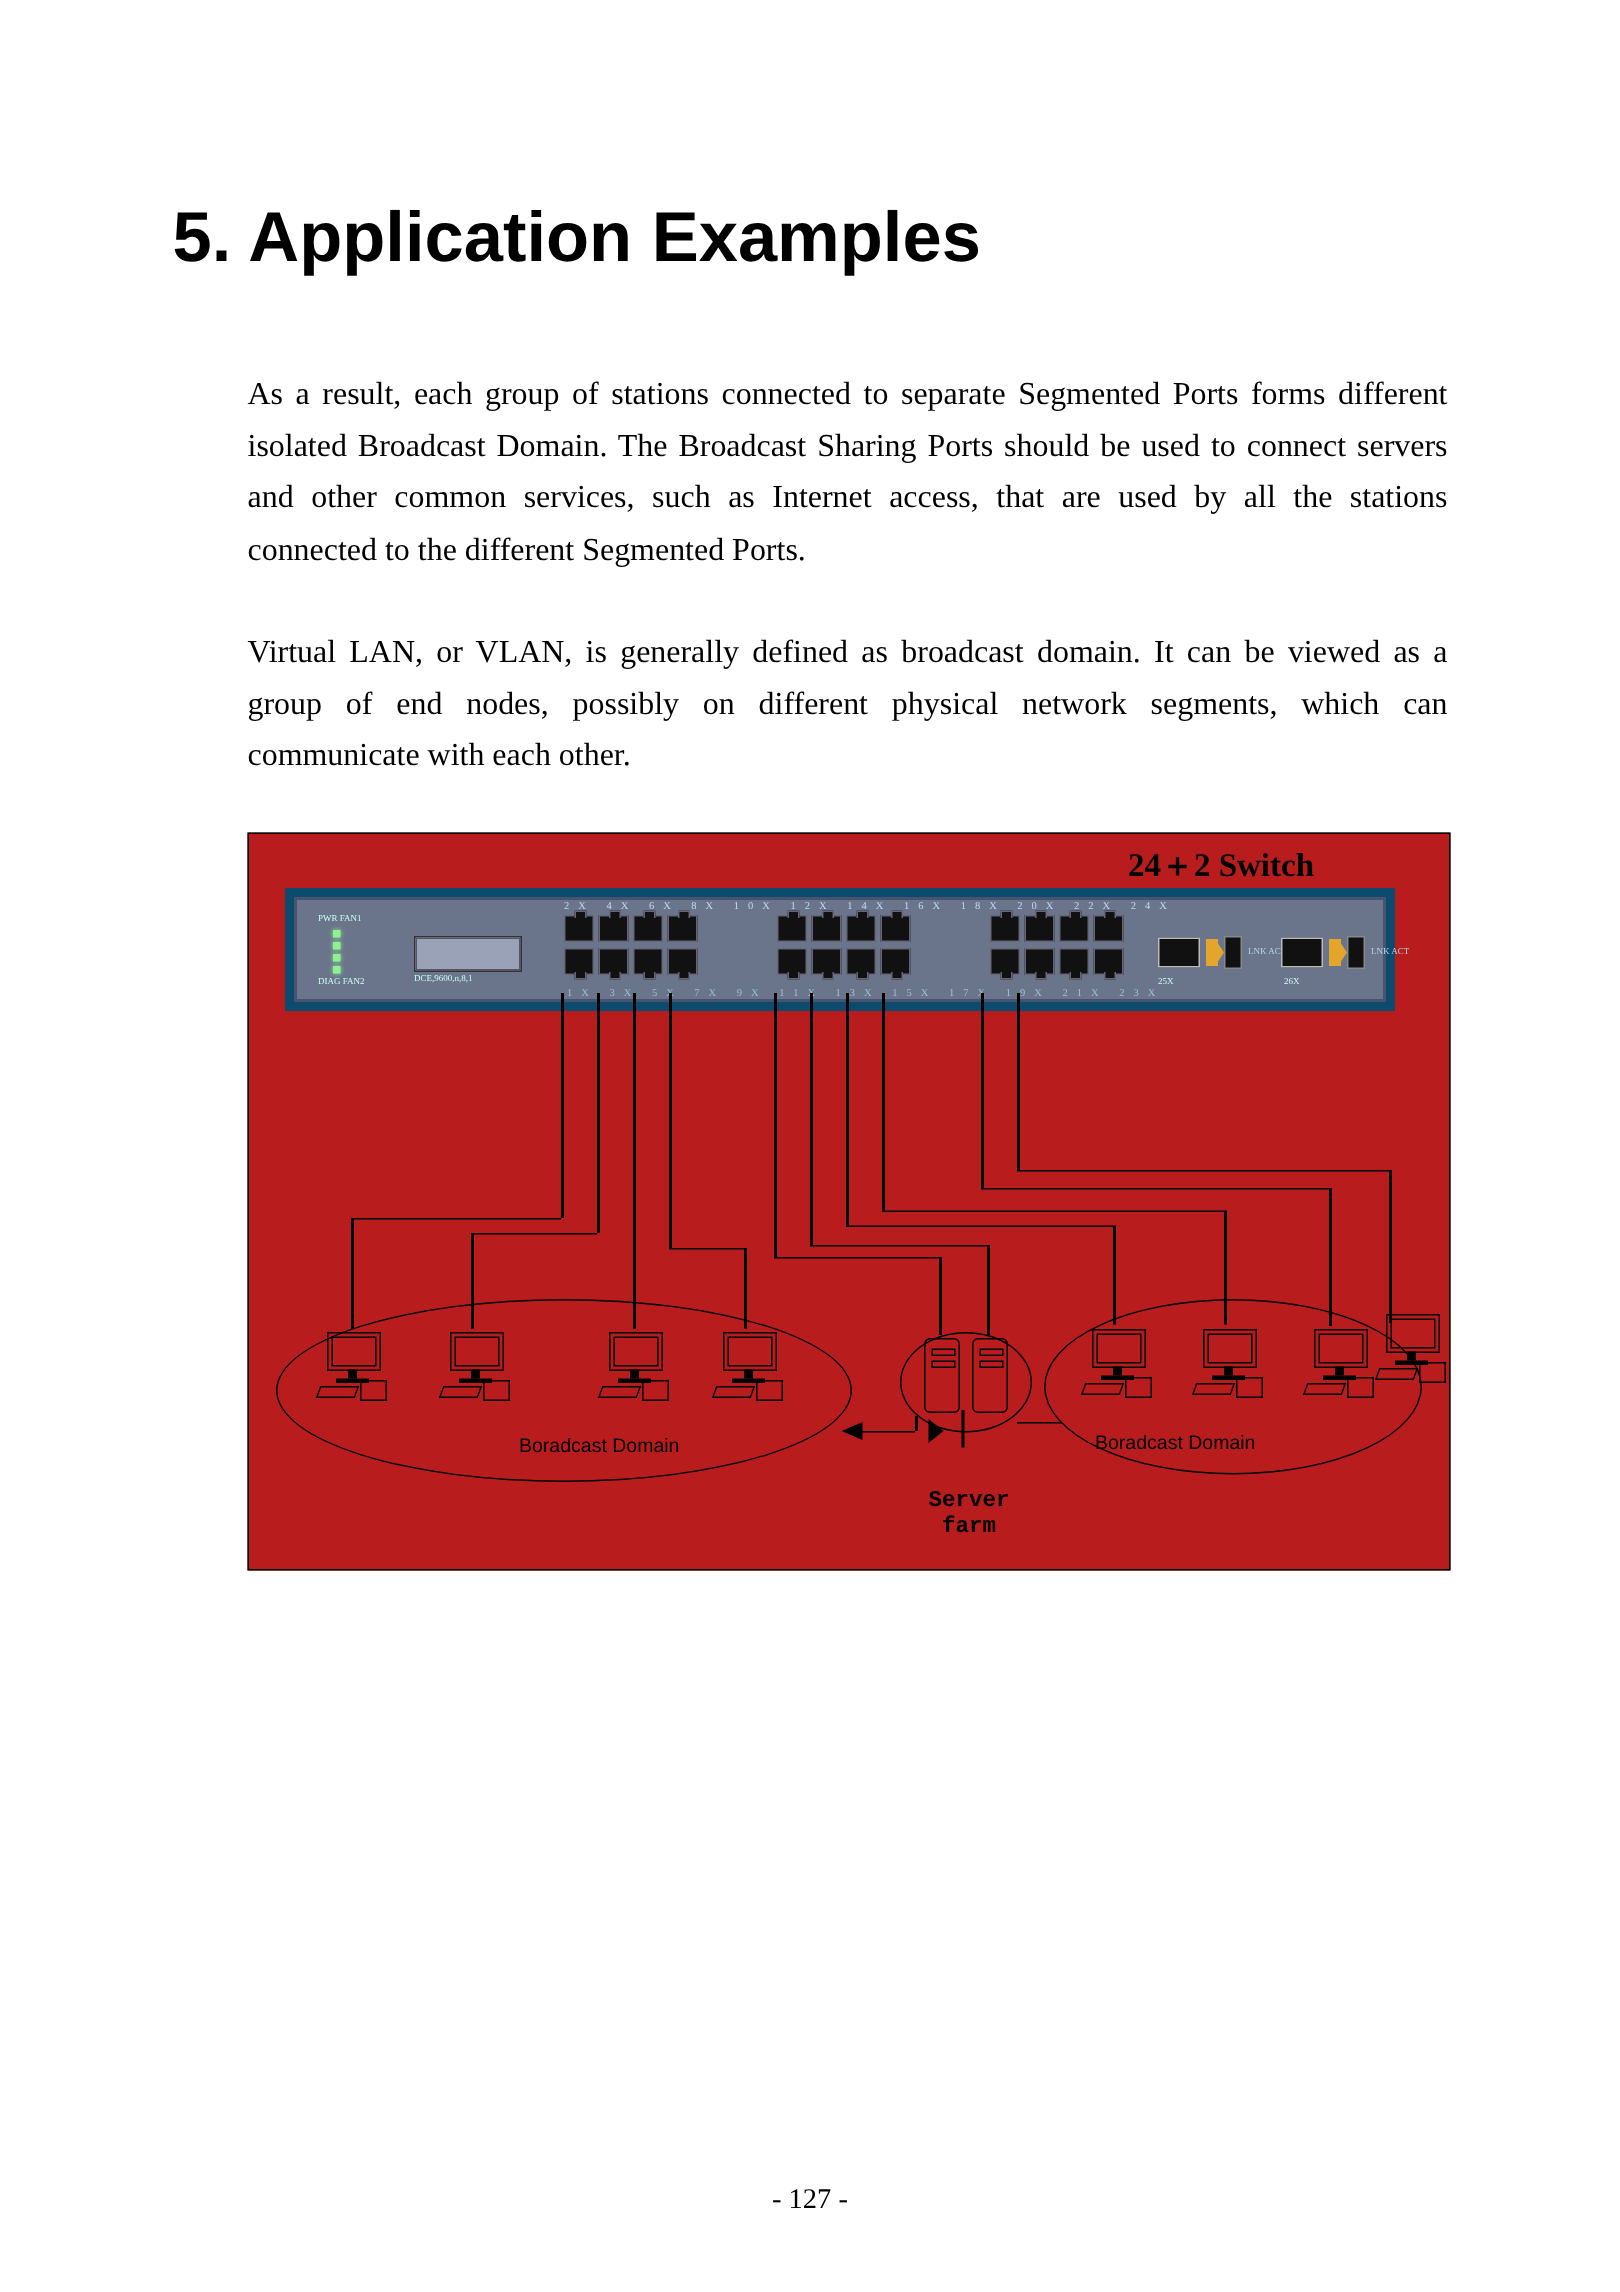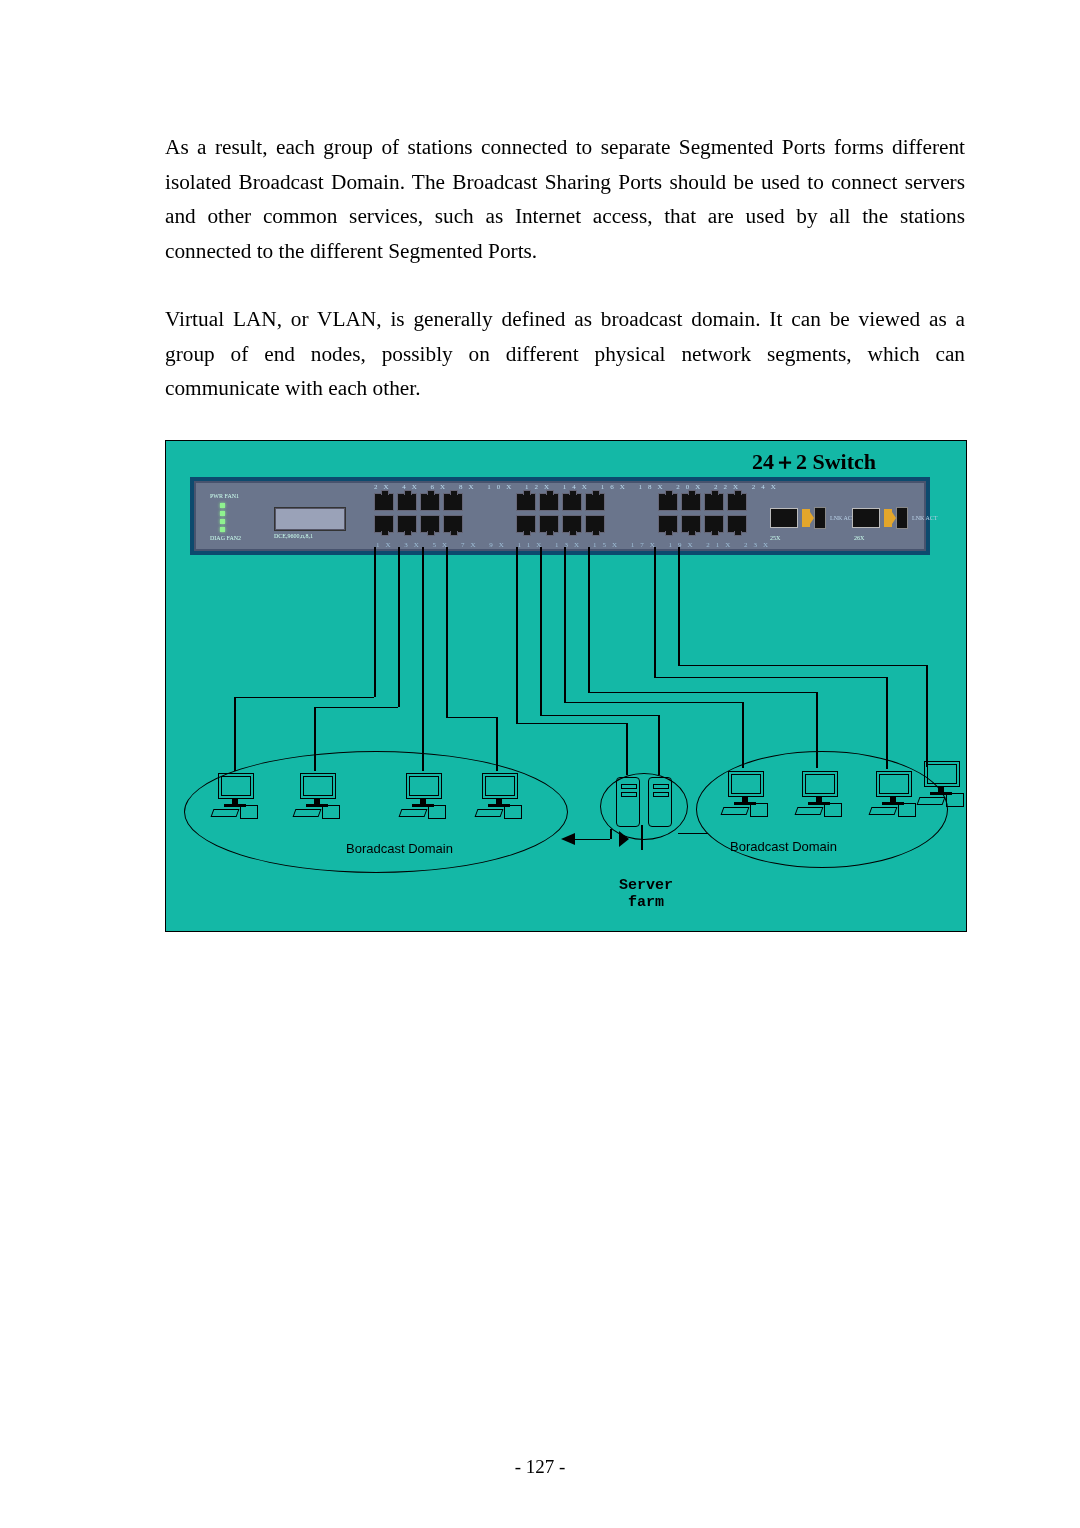--- a/index.html
+++ b/index.html
@@ -32,35 +32,35 @@
     text-align: justify;
     margin: 0 0 34px 50px;
   }
   
   .diagram {
     margin: 18px 0 0 50px;
     width: 800px;
     height: 490px;
     border: 1.5px solid #000;
     position: relative;
-    background: #14b8a6;
+    background: #b91c1c;
   }
   .diagram .title {
     position: absolute;
     top: 6px; right: 90px;
     font-family: "Times New Roman", serif;
     font-weight: 700;
     font-size: 22px;
   }
   .switch-panel {
     position: absolute;
     top: 36px; left: 24px; right: 36px;
     height: 70px;
     background: #6a758c;
-    border: 4px solid #0c4a6e;
+    border: 6px solid #0c4a6e;
     box-shadow: inset 0 0 0 2px #48536e;
   }
   .topnums {
     position: absolute;
     top: 2px; left: 180px;
     font-size: 7px;
     color: #bcdcf0;
     letter-spacing: 6px;
     white-space: nowrap;
   }
@@ -247,20 +247,21 @@
     left: 0; right: 0;
     text-align: center;
     font-size: 19px;
   }
 </style>
 </head>
 <body>
 
 <div class="page">
 
+  <h1 class="chapter-title">5. Application Examples</h1>
 
 
   <p class="para">As a result, each group of stations connected to separate Segmented Ports forms different isolated Broadcast Domain. The Broadcast Sharing Ports should be used to connect servers and other common services, such as Internet access, that are used by all the stations connected to the different Segmented Ports.</p>
   <p class="para">Virtual LAN, or VLAN, is generally defined as broadcast domain. It can be viewed as a group of end nodes, possibly on different physical network segments, which can communicate with each other.</p>
 
   <div class="diagram">
     <div class="title">24＋2 Switch</div>
 
     <div class="switch-panel">
       <div class="topnums">2X  4X  6X  8X   10X  12X  14X  16X   18X  20X  22X  24X</div>

